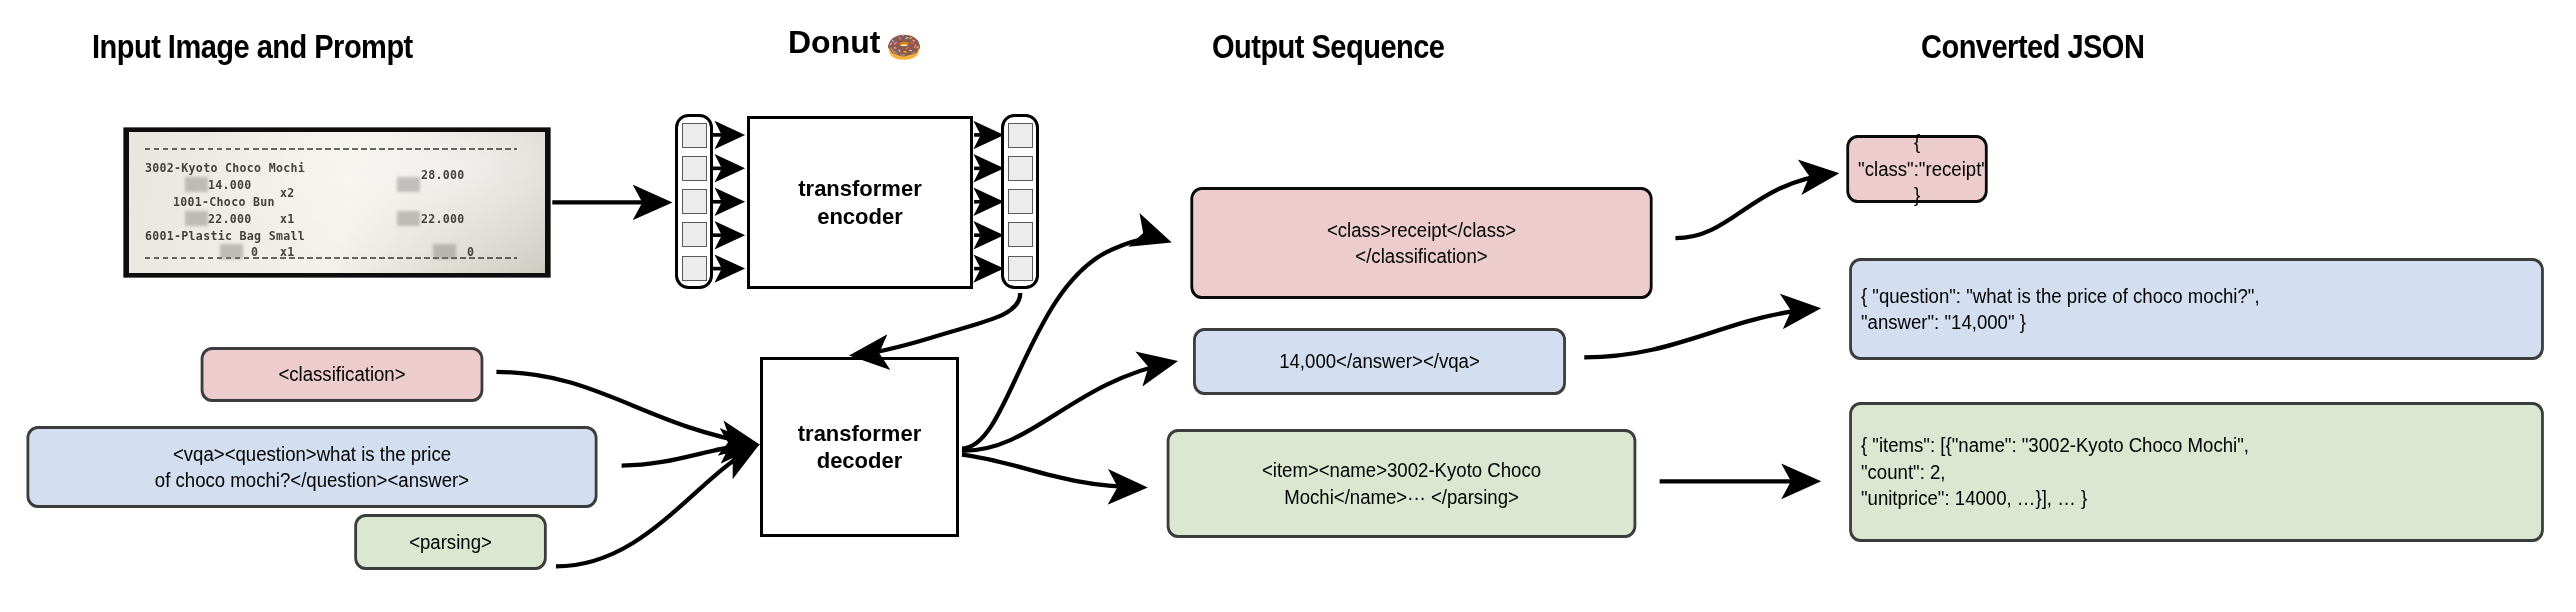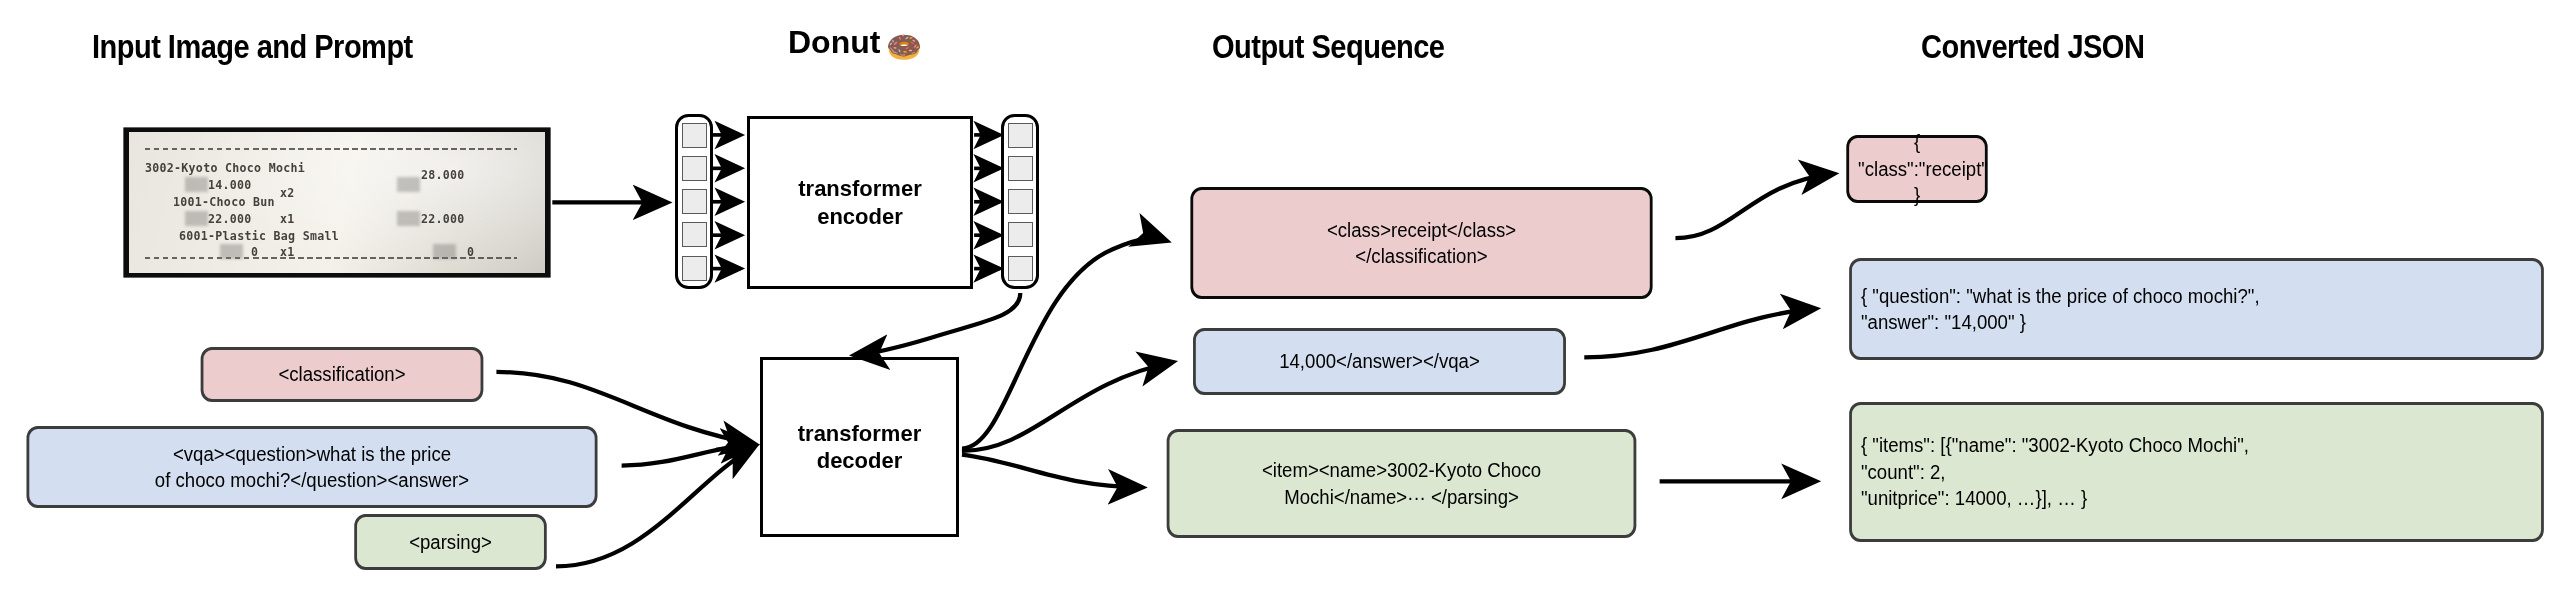--- a/index.html
+++ b/index.html
@@ -142,21 +142,21 @@
       <div class="rcp-redact" style="left:56px;top:45px;"></div>
       <div class="rcp-redact" style="left:268px;top:45px;"></div>
 
       <div class="rcp-line" style="left:16px;top:63px;margin-left:28px;">1001-Choco Bun</div>
       <div class="rcp-line" style="left:79px;top:80px;">22.000</div>
       <div class="rcp-line" style="left:151px;top:80px;">x1</div>
       <div class="rcp-line" style="left:292px;top:80px;">22.000</div>
       <div class="rcp-redact" style="left:56px;top:79px;"></div>
       <div class="rcp-redact" style="left:268px;top:79px;"></div>
 
-      <div class="rcp-line" style="left:16px;top:97px;margin-left:34px;">6001-Plastic Bag Small</div>
+      <div class="rcp-line" style="left:16px;top:97px;">6001-Plastic Bag Small</div>
       <div class="rcp-line" style="left:122px;top:113px;">0</div>
       <div class="rcp-line" style="left:151px;top:113px;">x1</div>
       <div class="rcp-line" style="left:338px;top:113px;">0</div>
       <div class="rcp-redact" style="left:91px;top:112px;"></div>
       <div class="rcp-redact" style="left:304px;top:112px;"></div>
     </div>
   </div>
 
   <div class="rbox pink" style="left:190px;top:347px;width:304px;height:55px;">
     <span class="inner">&lt;classification&gt;</span>

